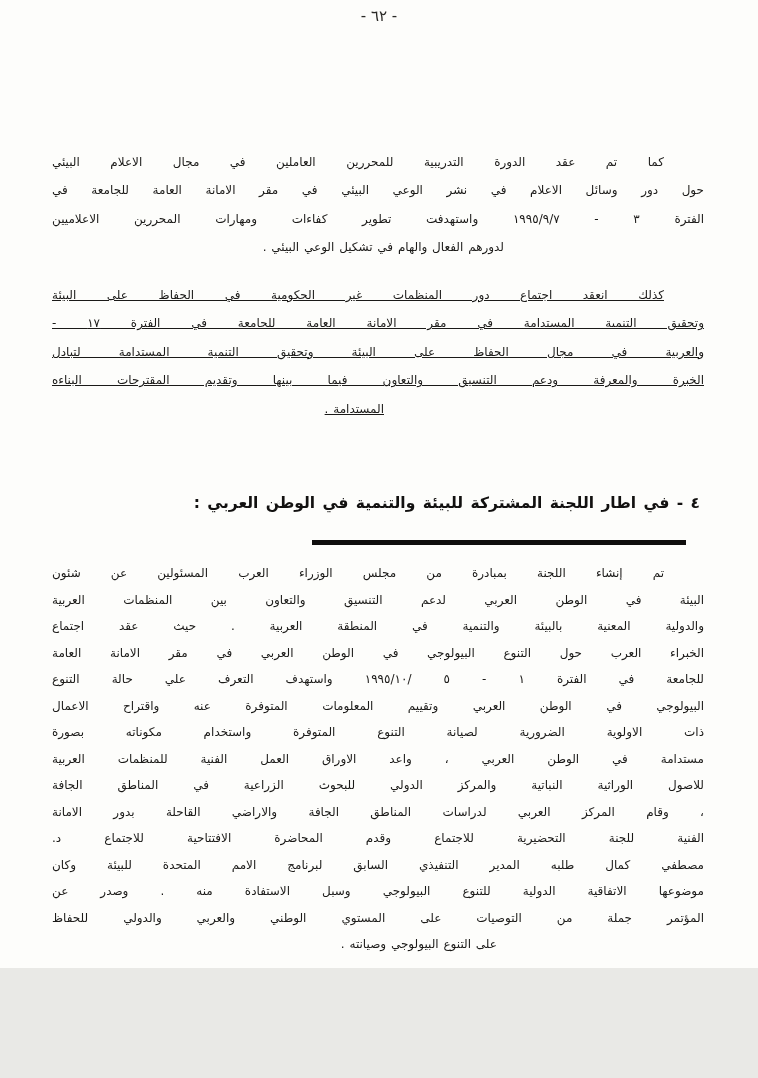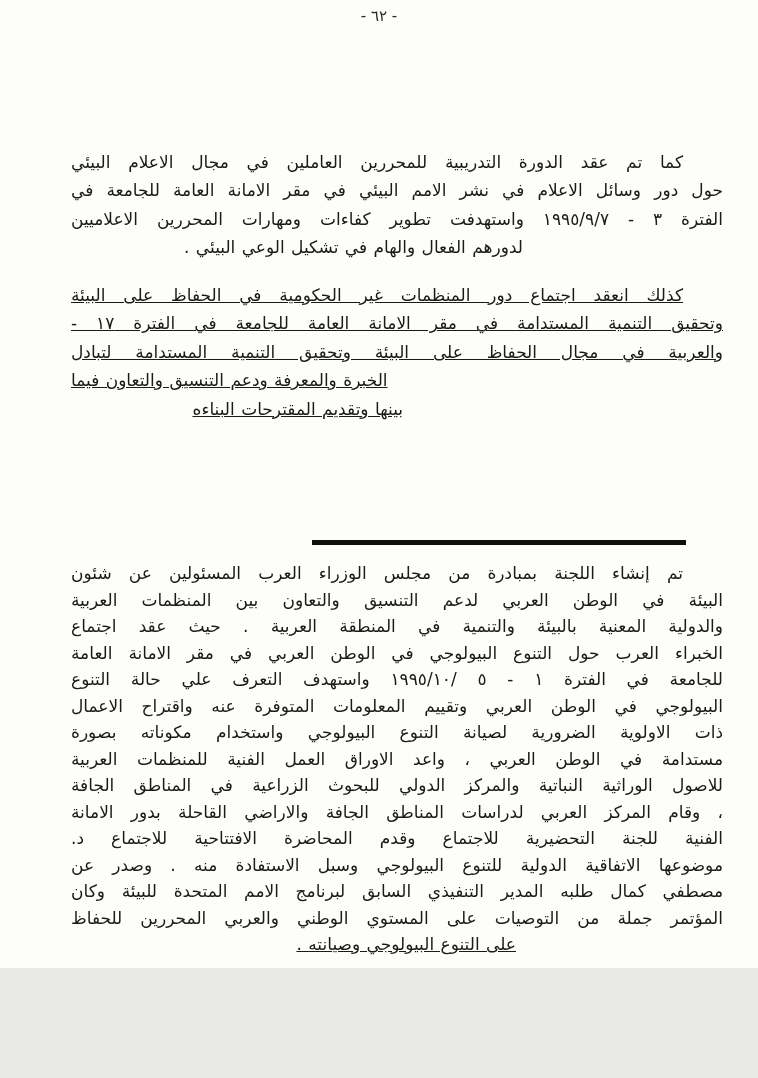--- a/index.html
+++ b/index.html
@@ -23,23 +23,23 @@
     top: 7px;
     left: 0;
     right: 0;
     text-align: center;
     font-size: 15px;
     letter-spacing: 1px;
     color: #2a2926;
   }
   .para {
     position: absolute;
-    right: 35px;
+    right: 54px;
     width: 652px;
-    font-size: 17px;
+    font-size: 12px;
   }
   .para .line {
     text-align: justify;
     text-align-last: justify;
     -moz-text-align-last: justify;
     white-space: normal;
     word-spacing: 1px;
   }
   .para .line:first-child {
     padding-right: 40px;
@@ -48,21 +48,21 @@
   .para .line:last-child {
     text-align: left;
     text-align-last: right;
     -moz-text-align-last: right;
   }
   .p1 { top: 148px; line-height: 28.4px; }
   .p1 .line:last-child { padding-right: 200px; }
   .p2 { top: 281px; line-height: 28.4px; text-decoration: underline; }
   .p2 .line:last-child { padding-right: 320px; }
   .p3 { top: 560px; line-height: 26.5px; }
-  .p3 .line:last-child { padding-right: 207px; text-decoration: underline; }
+  .p3 .line:last-child { padding-right: 207px; }
 
   .section-heading {
     position: absolute;
     top: 494px;
     right: 58px;
     font-size: 15.5px;
     font-weight: bold;
     color: #121110;
     letter-spacing: 0px;
     word-spacing: 2px;
@@ -78,46 +78,48 @@
 </style>
 </head>
 <body>
 
 <div class="page">
 
   <div class="page-number">- ٦٢ -</div>
 
   <div class="para p1">
       <div class="line">كما تم عقد الدورة التدريبية للمحررين العاملين في مجال الاعلام البيئي</div>
-      <div class="line">حول دور وسائل الاعلام في نشر الامم البيئي في مقر الامانة العامة للجامعة في</div>
+      <div class="line">حول دور وسائل الاعلام في نشر الوعي البيئي في مقر الامانة العامة للجامعة في</div>
       <div class="line">الفترة ٣ - ١٩٩٥/٩/٧ واستهدفت تطوير كفاءات ومهارات المحررين الاعلاميين</div>
       <div class="line">لدورهم الفعال والهام في تشكيل الوعي البيئي .</div>
     </div>
 
   <div class="para p2">
       <div class="line">كذلك انعقد اجتماع دور المنظمات غير الحكومية في الحفاظ على البيئة</div>
       <div class="line">وتحقيق التنمية المستدامة في مقر الامانة العامة للجامعة في الفترة ١٧ -</div>
       <div class="line">والعربية في مجال الحفاظ على البيئة وتحقيق التنمية المستدامة لتبادل</div>
       <div class="line">الخبرة والمعرفة ودعم التنسيق والتعاون فيما بينها وتقديم المقترحات البناءه</div>
+      <div class="line">المستدامة .</div>
     </div>
 
+  <div class="section-heading">٤ - في اطار اللجنة المشتركة للبيئة والتنمية في الوطن العربي :</div>
 
   <div class="heading-bar"></div>
 
   <div class="para p3">
       <div class="line">تم إنشاء اللجنة بمبادرة من مجلس الوزراء العرب المسئولين عن شئون</div>
       <div class="line">البيئة في الوطن العربي لدعم التنسيق والتعاون بين المنظمات العربية</div>
       <div class="line">والدولية المعنية بالبيئة والتنمية في المنطقة العربية . حيث عقد اجتماع</div>
       <div class="line">الخبراء العرب حول التنوع البيولوجي في الوطن العربي في مقر الامانة العامة</div>
       <div class="line">للجامعة في الفترة ١ - ٥ /١٩٩٥/١٠ واستهدف التعرف علي حالة التنوع</div>
       <div class="line">البيولوجي في الوطن العربي وتقييم المعلومات المتوفرة عنه واقتراح الاعمال</div>
-      <div class="line">ذات الاولوية الضرورية لصيانة التنوع البيولوجي واستخدام مكوناته بصورة</div>
+      <div class="line">ذات الاولوية الضرورية لصيانة التنوع المتوفرة واستخدام مكوناته بصورة</div>
       <div class="line">مستدامة في الوطن العربي ، واعد الاوراق العمل الفنية للمنظمات العربية</div>
       <div class="line">للاصول الوراثية النباتية والمركز الدولي للبحوث الزراعية في المناطق الجافة</div>
       <div class="line">، وقام المركز العربي لدراسات المناطق الجافة والاراضي القاحلة بدور الامانة</div>
       <div class="line">الفنية للجنة التحضيرية للاجتماع وقدم المحاضرة الافتتاحية للاجتماع د.</div>
+      <div class="line">مصطفي كمال طلبه المدير التنفيذي السابق لبرنامج الامم المتحدة للبيئة وكان</div>
       <div class="line">موضوعها الاتفاقية الدولية للتنوع البيولوجي وسبل الاستفادة منه . وصدر عن</div>
-      <div class="line">مصطفي كمال طلبه المدير التنفيذي السابق لبرنامج الامم المتحدة للبيئة وكان</div>
-      <div class="line">المؤتمر جملة من التوصيات على المستوي الوطني والعربي المحررين للحفاظ</div>
+      <div class="line">المؤتمر جملة من التوصيات على المستوي الوطني والعربي والدولي للحفاظ</div>
       <div class="line">على التنوع البيولوجي وصيانته .</div>
     </div>
 
 </div>
 
 </body></html>

